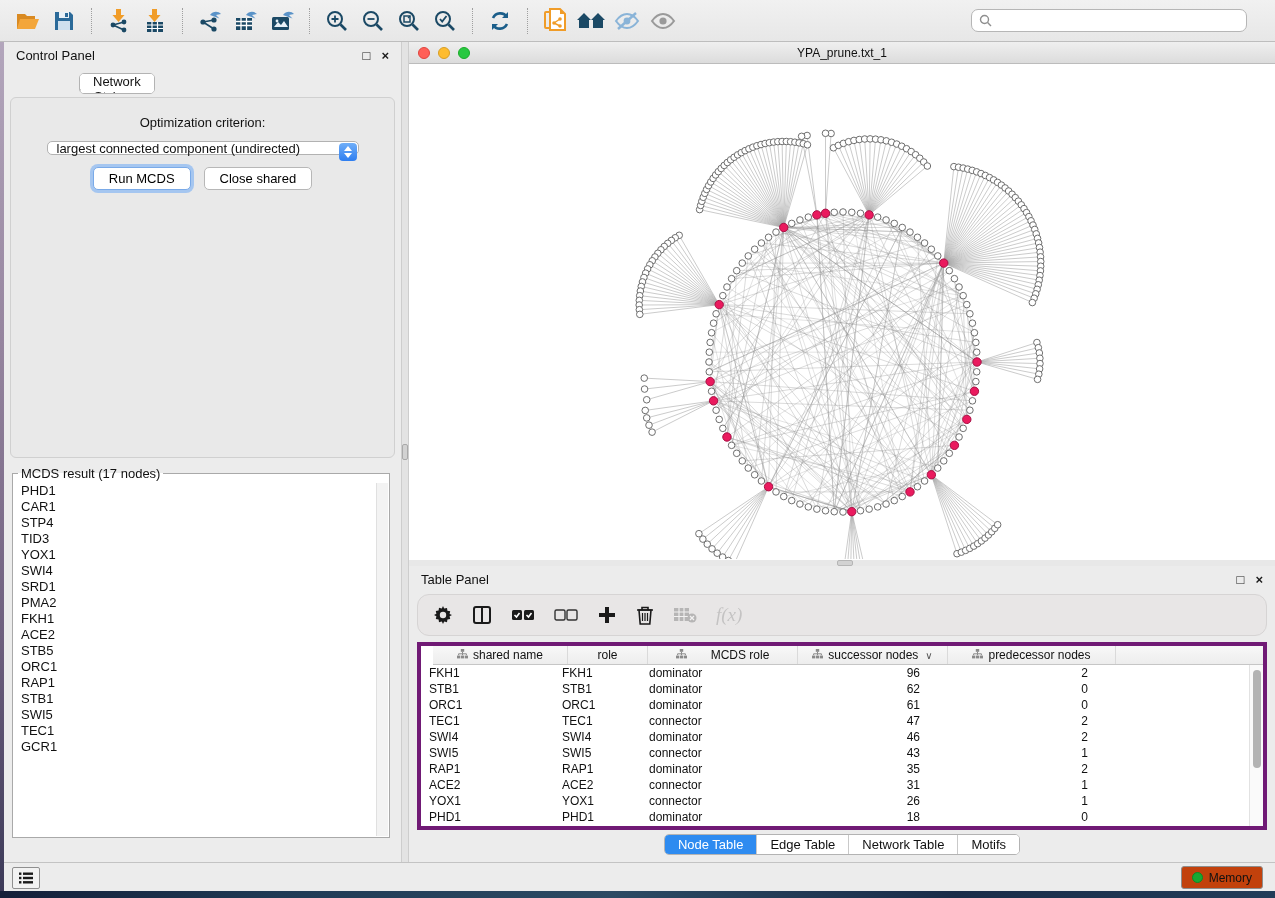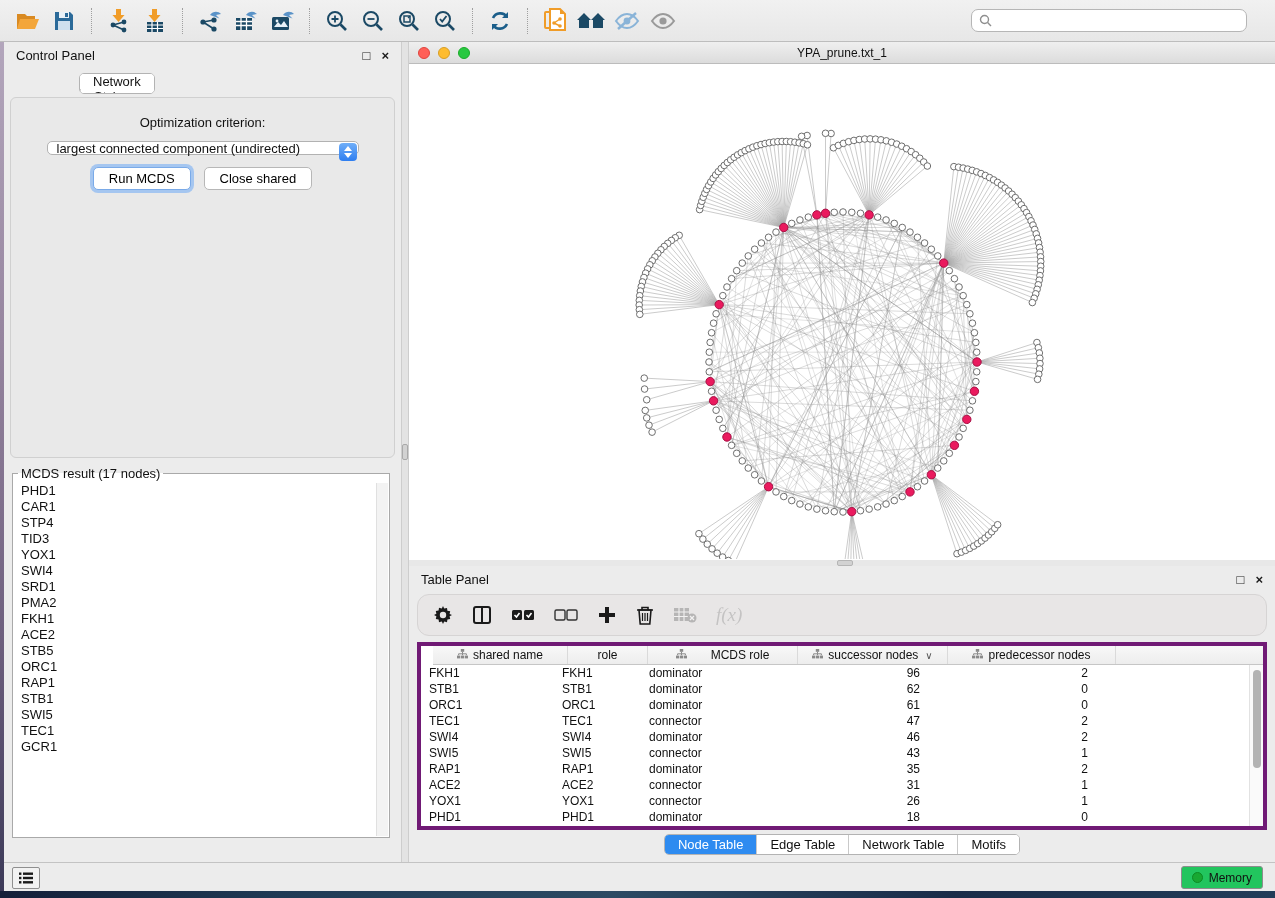--- a/index.html
+++ b/index.html
@@ -97,21 +97,21 @@
   .gc.r { text-align:right; }
   .grid-scroll { position:absolute; right:0; top:19px; width:14px; bottom:0;
     background:#fafafa; border-left:1px solid #e2e2e2; }
   .grid-thumb { position:absolute; left:3px; top:5px; width:8px; height:98px; background:#b3b3b3; border-radius:4px; }
   .tp-tabs { display:flex; justify-content:center; margin-top:4px; }
   
   .status-bar { position:absolute; left:4px; top:862px; width:1271px; height:29px; background:#ececec;
     border-top:1px solid #c3c3c3; }
   .list-btn { position:absolute; left:8px; top:4px; width:28px; height:22px; background:#f2f2f2;
     border:1px solid #8f8f8f; border-radius:2px; display:flex; align-items:center; justify-content:center; }
-  .memory-btn { position:absolute; right:12px; top:3px; height:23px; background:#22c55e;
+  .memory-btn { position:absolute; right:12px; top:3px; height:23px; background:#c2410c;
     border:1px solid #8d8d8d; border-radius:3px; display:flex; align-items:center; gap:6px;
     padding:0 10px; font-size:12px; }
   .mem-dot { width:11px; height:11px; border-radius:50%; background:#18a832; border:1px solid #0d8a24; }
   .hdr-sort { color:#555; font-size:10px; margin-left:2px; }
 </style>
 </head>
 <body>
 
 <div class="toolbar">
   <div class="tb-icon">

